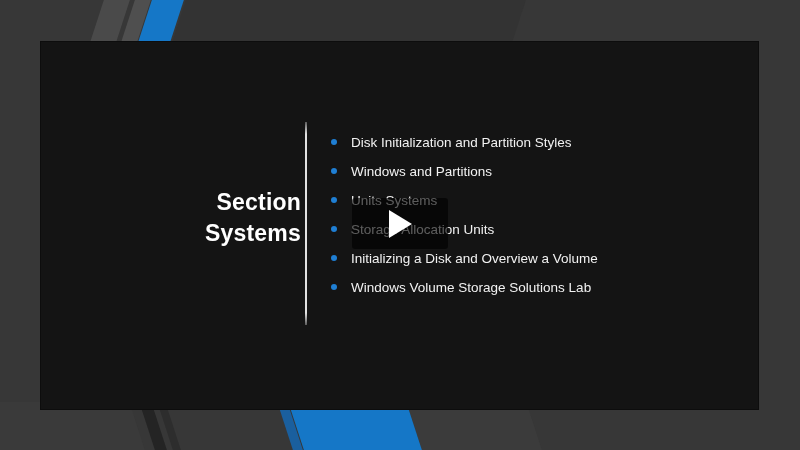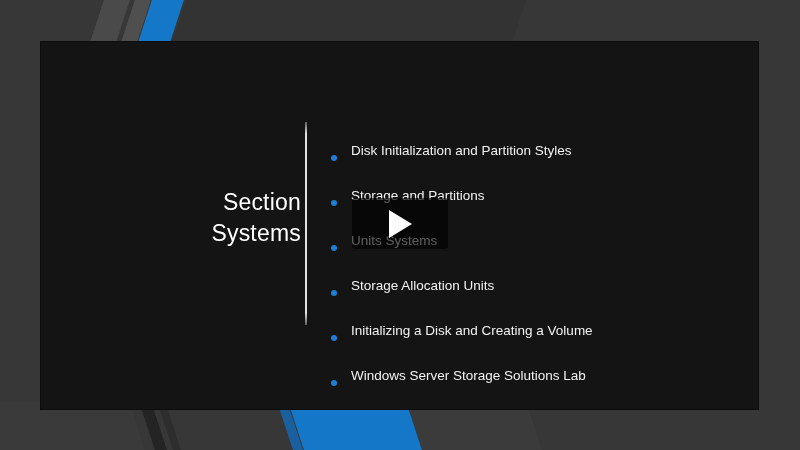--- a/index.html
+++ b/index.html
@@ -70,21 +70,21 @@
 
   
   #slide-title {
     position: absolute;
     left: 70px;
     top: 145px;
     width: 190px;
     text-align: right;
     color: #ffffff;
     font-size: 23px;
-    font-weight: normal;
+    font-weight: bold;
     line-height: 1.33;
     letter-spacing: 0.2px;
   }
   #slide-title .t-line { display: block; }
 
   
   #divider {
     position: absolute;
     left: 264px;
     top: 80px;
@@ -105,21 +105,21 @@
     width: 400px;
     margin: 0;
     padding: 0;
     list-style: none;
   }
   .bullet-item {
     position: relative;
     height: 29px;
     padding-left: 22px;
     display: flex;
-    margin-top: 16px;
+    align-items: center;
   }
   .bullet-dot {
     position: absolute;
     left: 2px;
     top: 11px;
     width: 6px;
     height: 6px;
     border-radius: 50%;
     background: #1f7fd4;
   }
@@ -175,37 +175,37 @@
 
       <div id="divider"></div>
 
       <ul id="bullet-list">
         <li class="bullet-item">
           <span class="bullet-dot"></span>
           <span class="bullet-text">Disk Initialization and Partition Styles</span>
         </li>
         <li class="bullet-item">
           <span class="bullet-dot"></span>
-          <span class="bullet-text">Storage and Partitions</span>
+          <span class="bullet-text">Windows and Partitions</span>
         </li>
         <li class="bullet-item">
           <span class="bullet-dot"></span>
           <span class="bullet-text">Units Systems</span>
         </li>
         <li class="bullet-item">
           <span class="bullet-dot"></span>
           <span class="bullet-text">Storage Allocation Units</span>
         </li>
         <li class="bullet-item">
           <span class="bullet-dot"></span>
-          <span class="bullet-text">Initializing a Disk and Creating a Volume</span>
-        </li>
-        <li class="bullet-item">
-          <span class="bullet-dot"></span>
-          <span class="bullet-text">Windows Server Storage Solutions Lab</span>
+          <span class="bullet-text">Initializing a Disk and Overview a Volume</span>
+        </li>
+        <li class="bullet-item">
+          <span class="bullet-dot"></span>
+          <span class="bullet-text">Windows Volume Storage Solutions Lab</span>
         </li>
       </ul>
 
     </div>
   </div>
 
   <div id="play-overlay" title="Play">
     <svg width="30" height="32" viewBox="0 0 30 32">
       <polygon points="4,2 27,16 4,30" fill="#ffffff"></polygon>
     </svg>

